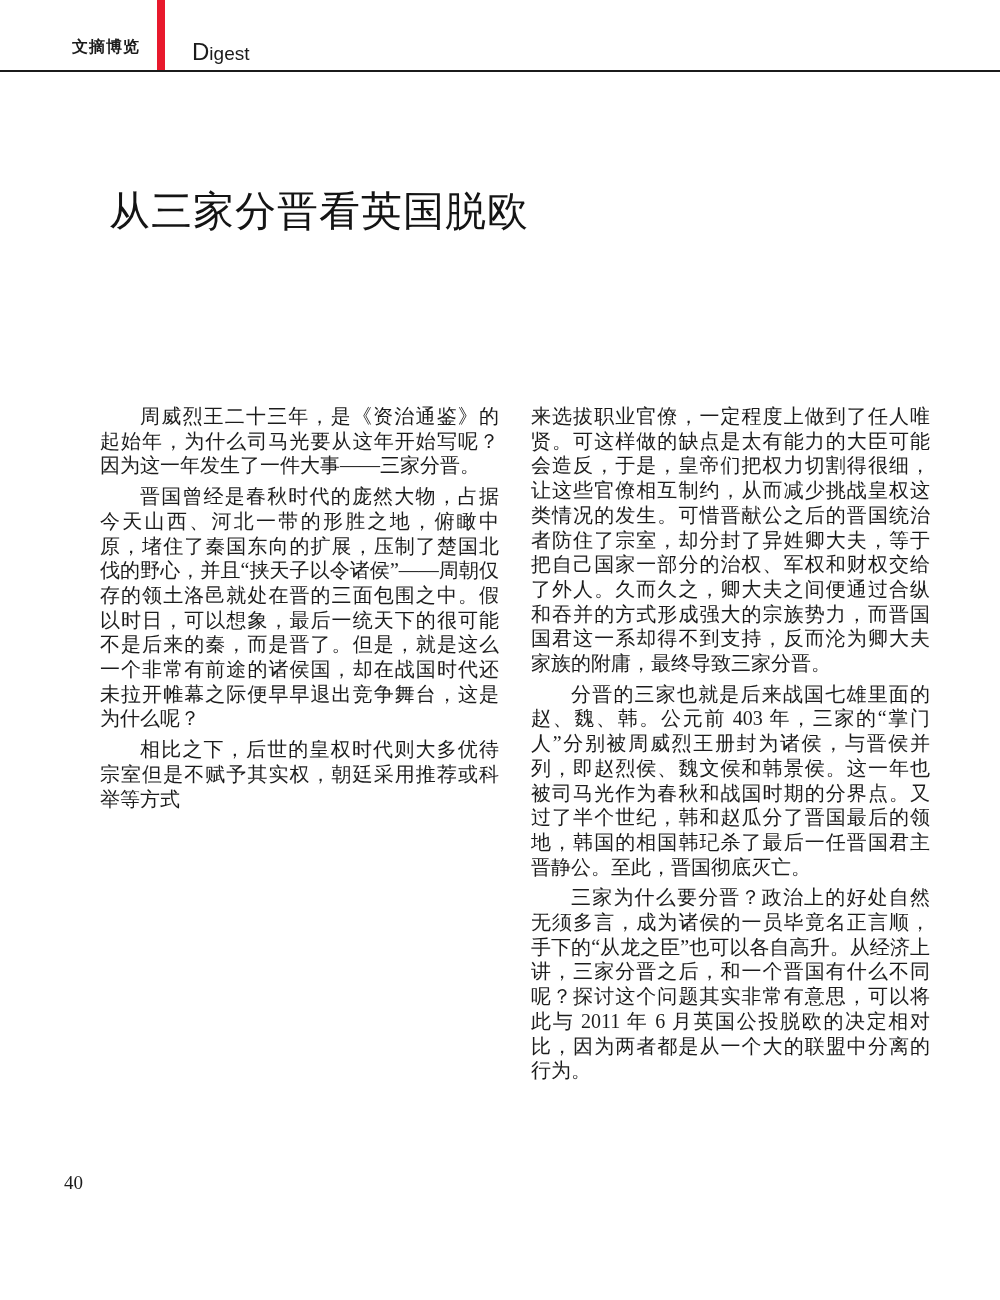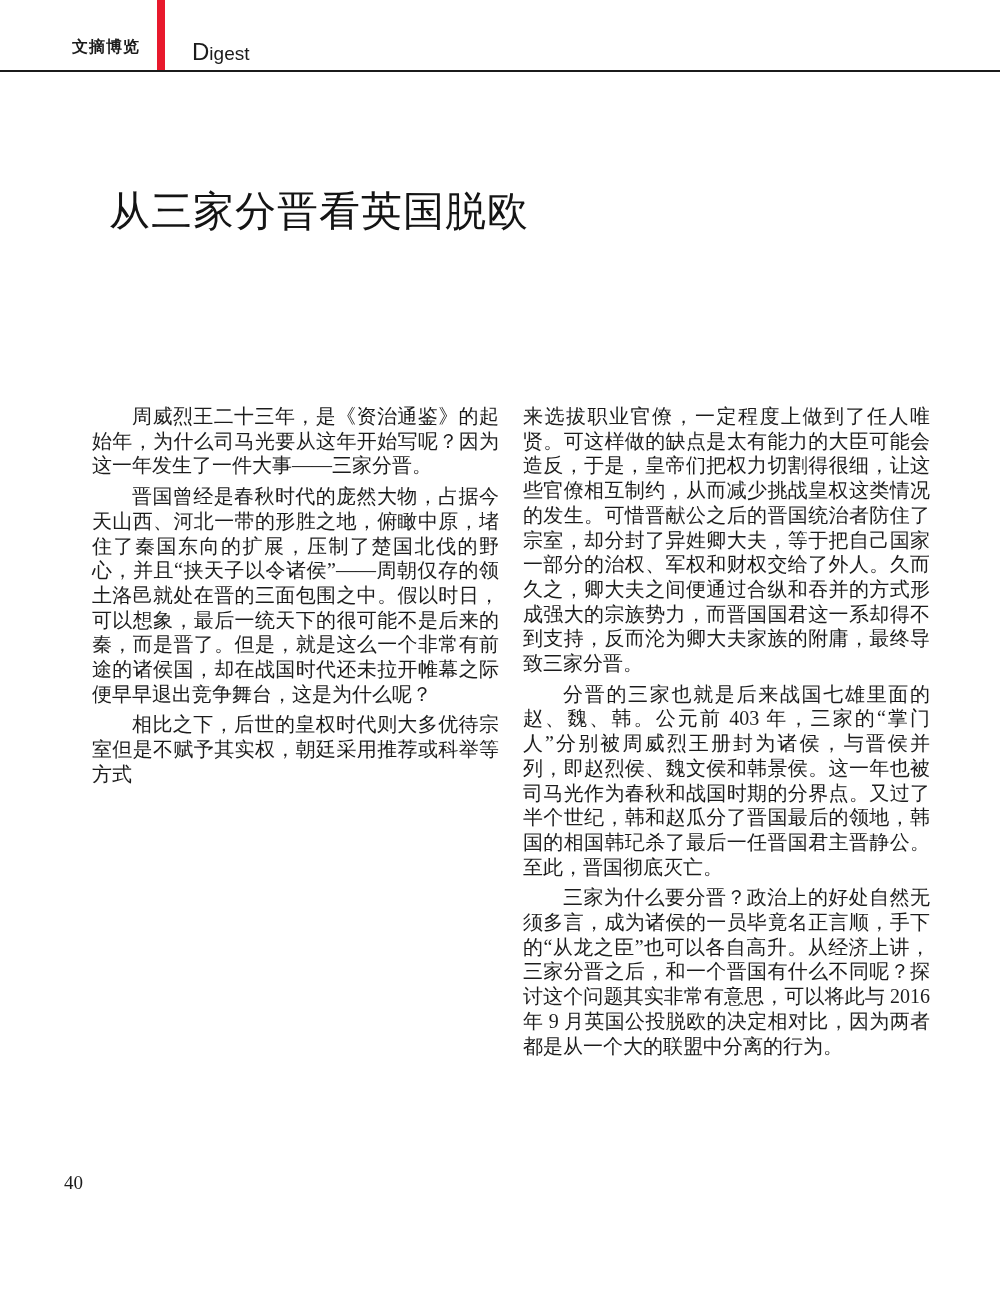--- a/index.html
+++ b/index.html
@@ -78,21 +78,21 @@
     width: 411px;
     font-family: "Liberation Serif", "DejaVu Serif", serif;
     font-size: 20px;
     line-height: 24.7px;
     text-align: justify;
     color: #1c1c1c;
   }
   .col-left  { left: 88px; }
   .col-right { left: 519px; }
   .para {
-    margin: 0 0 6px 4px;
+    margin: 0 0 6px 12px;
   }
   .para.indent { text-indent: 2em; }
   .para.no-indent { text-indent: 0; }
   
   .page-number {
     position: absolute;
     left: 64px;
     top: 1172px;
     font-family: "Liberation Serif", "DejaVu Serif", serif;
     font-size: 19px;
@@ -116,18 +116,18 @@
 
   <div class="col col-left">
     <p class="para indent">周威烈王二十三年，是《资治通鉴》的起始年，为什么司马光要从这年开始写呢？因为这一年发生了一件大事——三家分晋。</p>
     <p class="para indent">晋国曾经是春秋时代的庞然大物，占据今天山西、河北一带的形胜之地，俯瞰中原，堵住了秦国东向的扩展，压制了楚国北伐的野心，并且“挟天子以令诸侯”——周朝仅存的领土洛邑就处在晋的三面包围之中。假以时日，可以想象，最后一统天下的很可能不是后来的秦，而是晋了。但是，就是这么一个非常有前途的诸侯国，却在战国时代还未拉开帷幕之际便早早退出竞争舞台，这是为什么呢？</p>
     <p class="para indent">相比之下，后世的皇权时代则大多优待宗室但是不赋予其实权，朝廷采用推荐或科举等方式</p>
   </div>
 
   <div class="col col-right">
     <p class="para no-indent">来选拔职业官僚，一定程度上做到了任人唯贤。可这样做的缺点是太有能力的大臣可能会造反，于是，皇帝们把权力切割得很细，让这些官僚相互制约，从而减少挑战皇权这类情况的发生。可惜晋献公之后的晋国统治者防住了宗室，却分封了异姓卿大夫，等于把自己国家一部分的治权、军权和财权交给了外人。久而久之，卿大夫之间便通过合纵和吞并的方式形成强大的宗族势力，而晋国国君这一系却得不到支持，反而沦为卿大夫家族的附庸，最终导致三家分晋。</p>
     <p class="para indent">分晋的三家也就是后来战国七雄里面的赵、魏、韩。公元前 403 年，三家的“掌门人”分别被周威烈王册封为诸侯，与晋侯并列，即赵烈侯、魏文侯和韩景侯。这一年也被司马光作为春秋和战国时期的分界点。又过了半个世纪，韩和赵瓜分了晋国最后的领地，韩国的相国韩玘杀了最后一任晋国君主晋静公。至此，晋国彻底灭亡。</p>
-    <p class="para indent">三家为什么要分晋？政治上的好处自然无须多言，成为诸侯的一员毕竟名正言顺，手下的“从龙之臣”也可以各自高升。从经济上讲，三家分晋之后，和一个晋国有什么不同呢？探讨这个问题其实非常有意思，可以将此与 2016 年 9 月英国公投脱欧的决定相对比，因为两者都是从一个大的联盟中分离的行为。</p>
+    <p class="para indent">三家为什么要分晋？政治上的好处自然无须多言，成为诸侯的一员毕竟名正言顺，手下的“从龙之臣”也可以各自高升。从经济上讲，三家分晋之后，和一个晋国有什么不同呢？探讨这个问题其实非常有意思，可以将此与 2011 年 6 月英国公投脱欧的决定相对比，因为两者都是从一个大的联盟中分离的行为。</p>
   </div>
 
   <div class="page-number">40</div>
 
 </div>
 
 </body></html>

